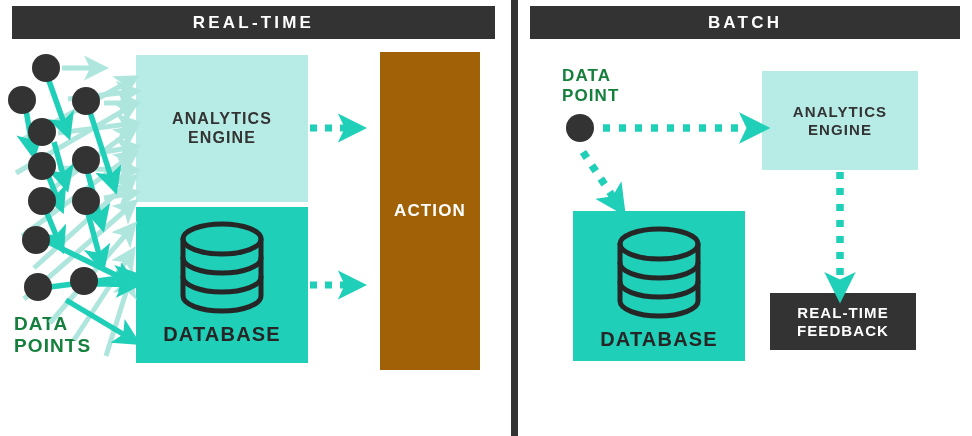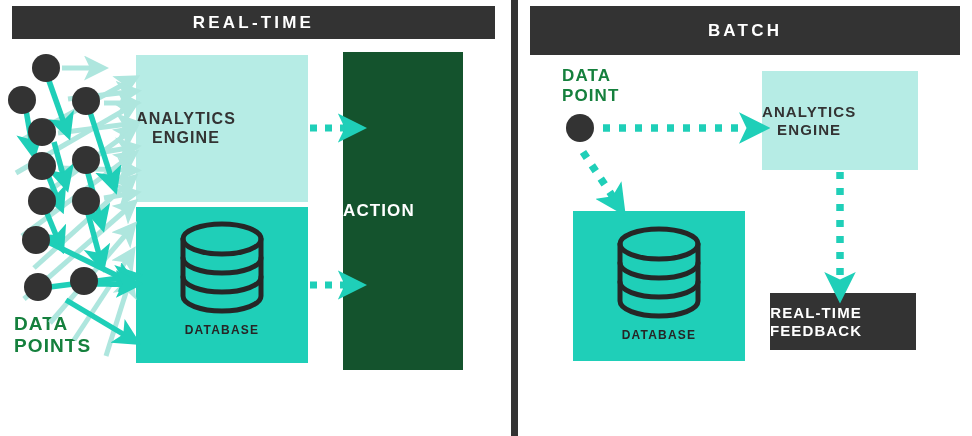--- a/index.html
+++ b/index.html
@@ -5,46 +5,46 @@
   html,body{margin:0;padding:0;background:#ffffff;}
   body{width:972px;height:436px;font-family:"Liberation Sans",sans-serif;overflow:hidden;}
   #root{position:relative;width:972px;height:436px;background:#fff;}
 
   .band{
     position:absolute;background:#333333;color:#ffffff;
     display:flex;align-items:center;justify-content:center;
     font-weight:700;letter-spacing:3.2px;font-size:17px;
   }
   #band-realtime{left:12px;top:6px;width:483px;height:33px;}
-  #band-batch{left:530px;top:6px;width:430px;height:49px;}
+  #band-batch{left:530px;top:6px;width:430px;height:33px;}
 
   #divider{position:absolute;left:511px;top:0px;width:7px;height:436px;background:#333333;}
 
-  .box{position:absolute;display:flex;align-items:center;text-align:center;}
+  .box{position:absolute;display:flex;align-items:center;justify-content:center;text-align:center;}
   .boxlabel{font-weight:700;letter-spacing:1.1px;line-height:1.18;}
 
   
   #box-analytics-left{left:136px;top:55px;width:172px;height:147px;background:#b6ece5;}
   #box-analytics-left .boxlabel{color:#333333;font-size:16px;}
 
   #box-database-left{left:136px;top:207px;width:172px;height:156px;background:#1fcfb8;}
-  #box-action{left:343px;top:52px;width:120px;height:318px;background:#14532d;}
+  #box-action{left:380px;top:52px;width:100px;height:318px;background:#a16207;}
   #box-action .boxlabel{color:#ffffff;font-size:17px;}
 
   
   #box-analytics-right{left:762px;top:71px;width:156px;height:99px;background:#b6ece5;}
   #box-analytics-right .boxlabel{color:#333333;font-size:15px;}
 
   #box-database-right{left:573px;top:211px;width:172px;height:150px;background:#1fcfb8;}
   #box-feedback{left:770px;top:293px;width:146px;height:57px;background:#333333;}
   #box-feedback .boxlabel{color:#ffffff;font-size:15px;}
 
   .db-inner{position:absolute;display:flex;flex-direction:column;align-items:center;justify-content:flex-start;}
   .db-icon{display:block;}
-  .db-text{color:#262626;font-weight:700;letter-spacing:1.2px;font-size:12px;margin-top:4px;}
+  .db-text{color:#262626;font-weight:700;letter-spacing:1.2px;font-size:20px;margin-top:4px;}
 
   #dbi-left{left:136px;top:219px;width:172px;}
   #dbi-right{left:573px;top:224px;width:172px;}
 
   .svglayer{position:absolute;left:0;top:0;width:972px;height:436px;pointer-events:none;}
 
   .label-static{position:absolute;color:#15803d;font-weight:700;letter-spacing:1.1px;line-height:1.16;}
   #label-datapoints{left:14px;top:313px;font-size:19px;}
   #label-datapoint{left:562px;top:66px;font-size:17px;}
 </style>

